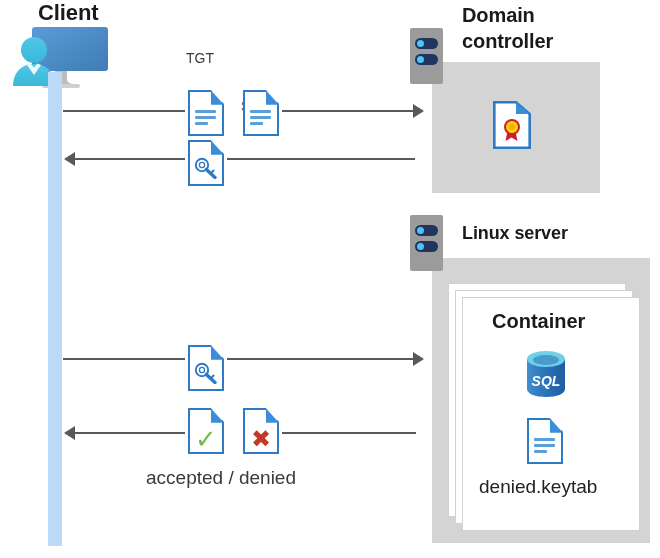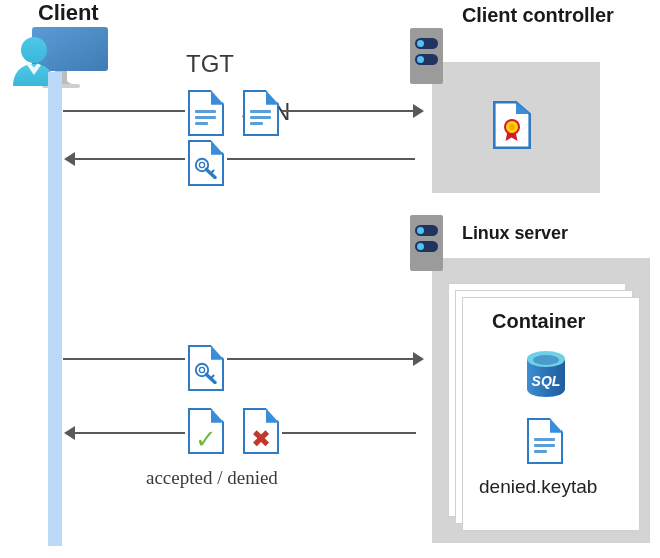--- a/index.html
+++ b/index.html
@@ -13,24 +13,24 @@
   
   .title{
     font-weight:bold;color:#1a1a1a;letter-spacing:-0.1px;
   }
   #client-title{left:38px;top:0px;font-size:22px;}
   #dc-title{left:462px;top:2px;font-size:20px;line-height:26px;width:160px;}
   #linux-title{left:462px;top:220px;font-size:18px;line-height:26px;}
   #container-title{left:492px;top:310px;font-size:20px;font-weight:bold;color:#1a1a1a;}
 
   .caption{font-size:19px;color:#3a3a3a;}
-  #accepted-denied{left:146px;top:467px;font-family:Liberation Serif, serif;}
+  #accepted-denied{left:146px;top:467px;}
   #keytab-label{left:479px;top:476px;font-size:19px;color:#222;}
 
-  .small-label{font-size:24px;color:#3a3a3a;}
+  .small-label{font-size:14px;color:#3a3a3a;}
   #tgt-label{left:186px;top:50px;}
   #spn-label{left:241px;top:50px;margin-top:48px;}
 
   
   #lifeline{left:48px;top:72px;width:14px;height:474px;background:#bcd9f8;}
 
   
   #dc-panel{left:432px;top:62px;width:168px;height:131px;background:#d4d4d4;}
   #linux-panel{left:432px;top:258px;width:218px;height:285px;background:#d4d4d4;}
 
@@ -163,21 +163,21 @@
 
     <path d="M5 62 c0 -14 9 -22 21 -22 c12 0 21 8 21 22 z" fill="url(#per)"></path>
 
     <path d="M19 41 l7 10 l7 -10 l-3.5 -1.5 l-3.5 4 l-3.5 -4 z" fill="#eaf7fb"></path>
   </svg>
 </div>
 
 <div class="abs" id="lifeline"></div>
 
 <div class="abs" id="dc-panel"></div>
-<div class="abs title" id="dc-title">Client controller</div>
+<div class="abs title" id="dc-title">Domain controller</div>
 <div class="abs rack" id="dc-rack">
   <span class="bar b1"></span>
     <span class="bar b2"></span>
 </div>
 
 <div class="abs" id="doc-cert">
   <svg width="38" height="48" viewBox="0 0 38 48" xmlns="http://www.w3.org/2000/svg">
     <path d="M1.3 1.3 H23 L36.7 13 V46.7 H1.3 Z" fill="#ffffff" stroke="#2e7ac4" stroke-width="2.6"></path>
     <path d="M23 1.3 L36.7 13 H23 Z" fill="#3a8dd8"></path>
     <path d="M15 28 l-2.5 12 l6 -3.5 l6 3.5 l-2.5 -12 z" fill="#cf1d2d"></path>

